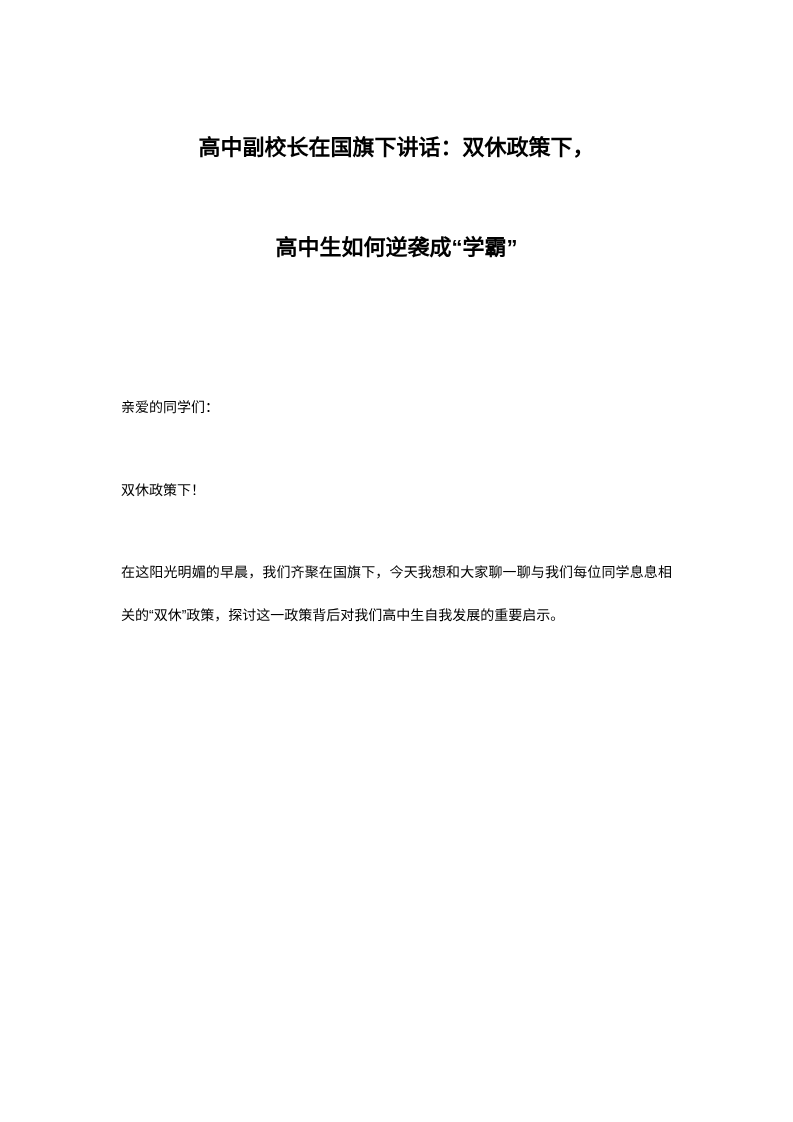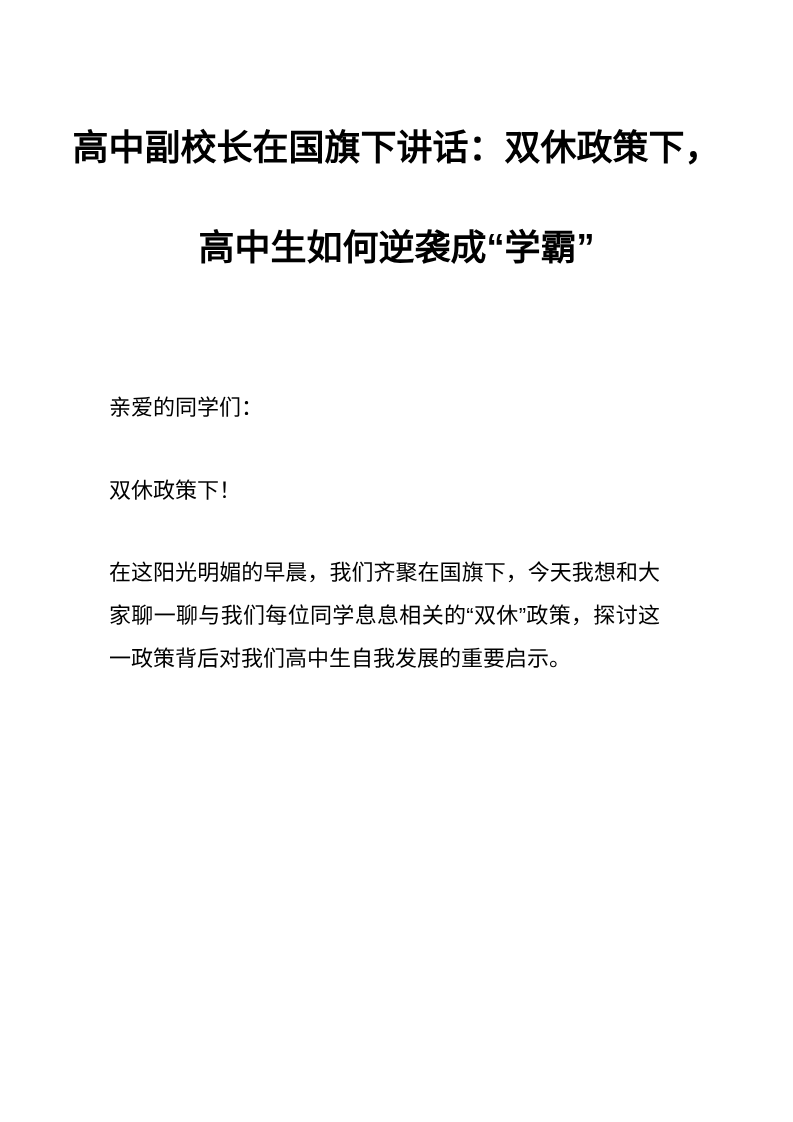--- a/index.html
+++ b/index.html
@@ -20,34 +20,34 @@
       overflow: hidden;
     }
 
     
     .doc-title-line {
       position: absolute;
       left: 0;
       right: 0;
       text-align: center;
       font-weight: bold;
-      font-size: 36px;
+      font-size: 22px;
       line-height: 38px;
       letter-spacing: 0px;
       white-space: nowrap;
     }
     .doc-title-line.l1 { top: 129px; }
     .doc-title-line.l2 { top: 229px; }
 
     
     .doc-block {
       position: absolute;
-      left: 109px;
+      left: 121px;
       width: 551px;
-      font-size: 22px;
+      font-size: 14px;
       line-height: 43px;
       text-align: justify;
       text-justify: inter-ideograph;
       word-break: break-all;
       overflow-wrap: break-word;
     }
     .doc-block.single { text-align: left; white-space: nowrap; }
 
     .b-greeting   { top: 386px; }
     .b-hello      { top: 469px; }

